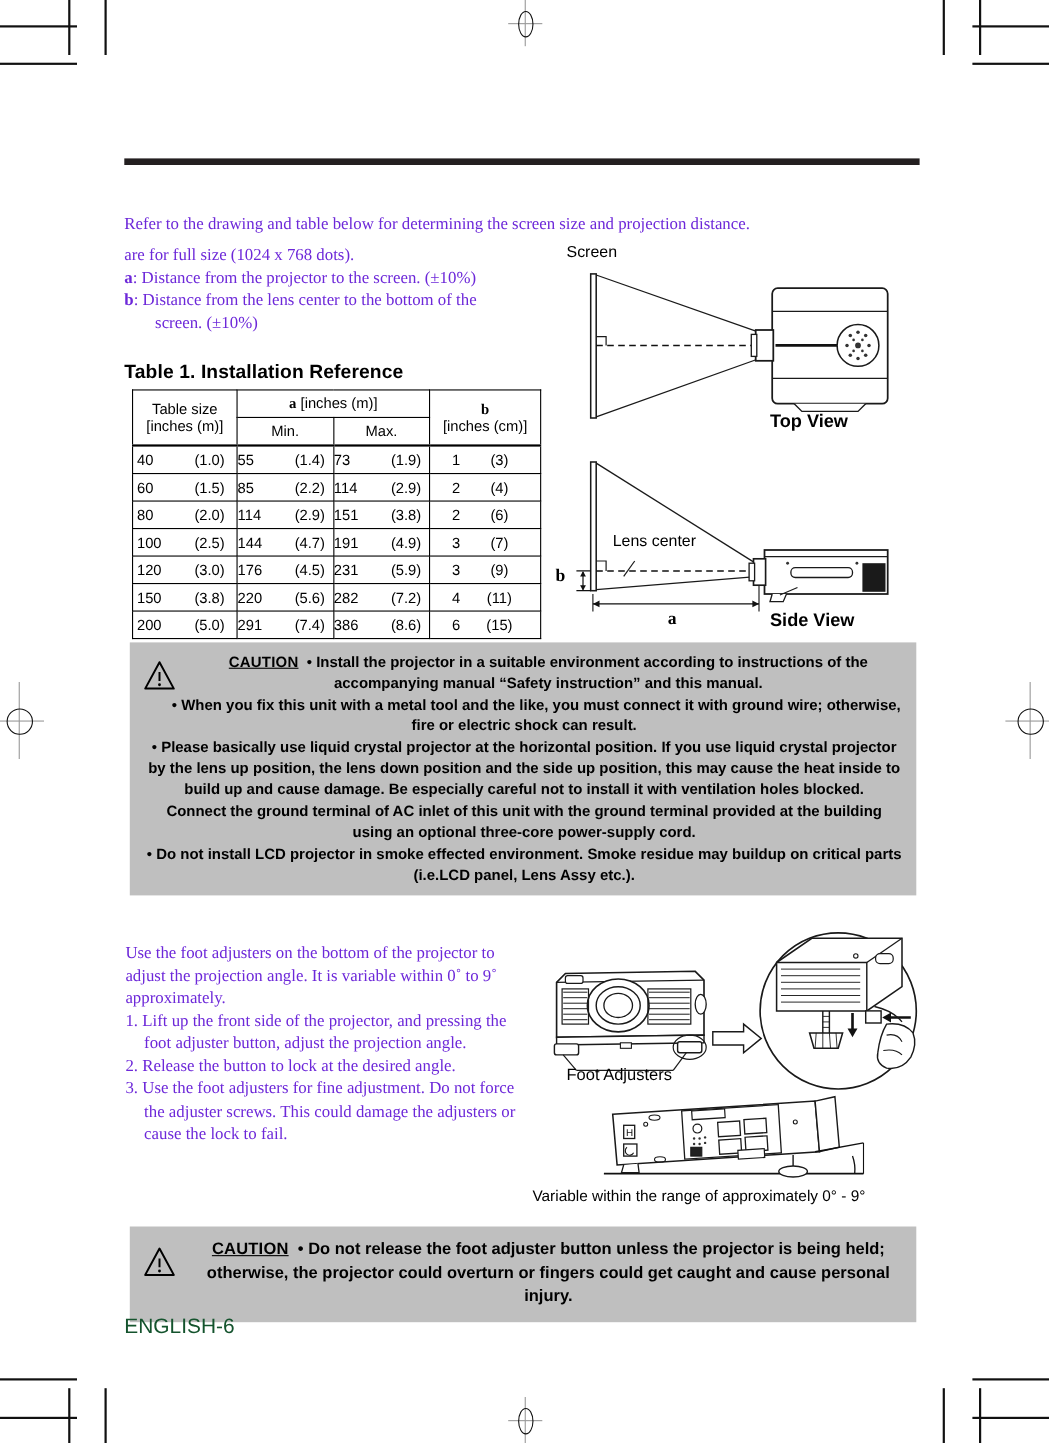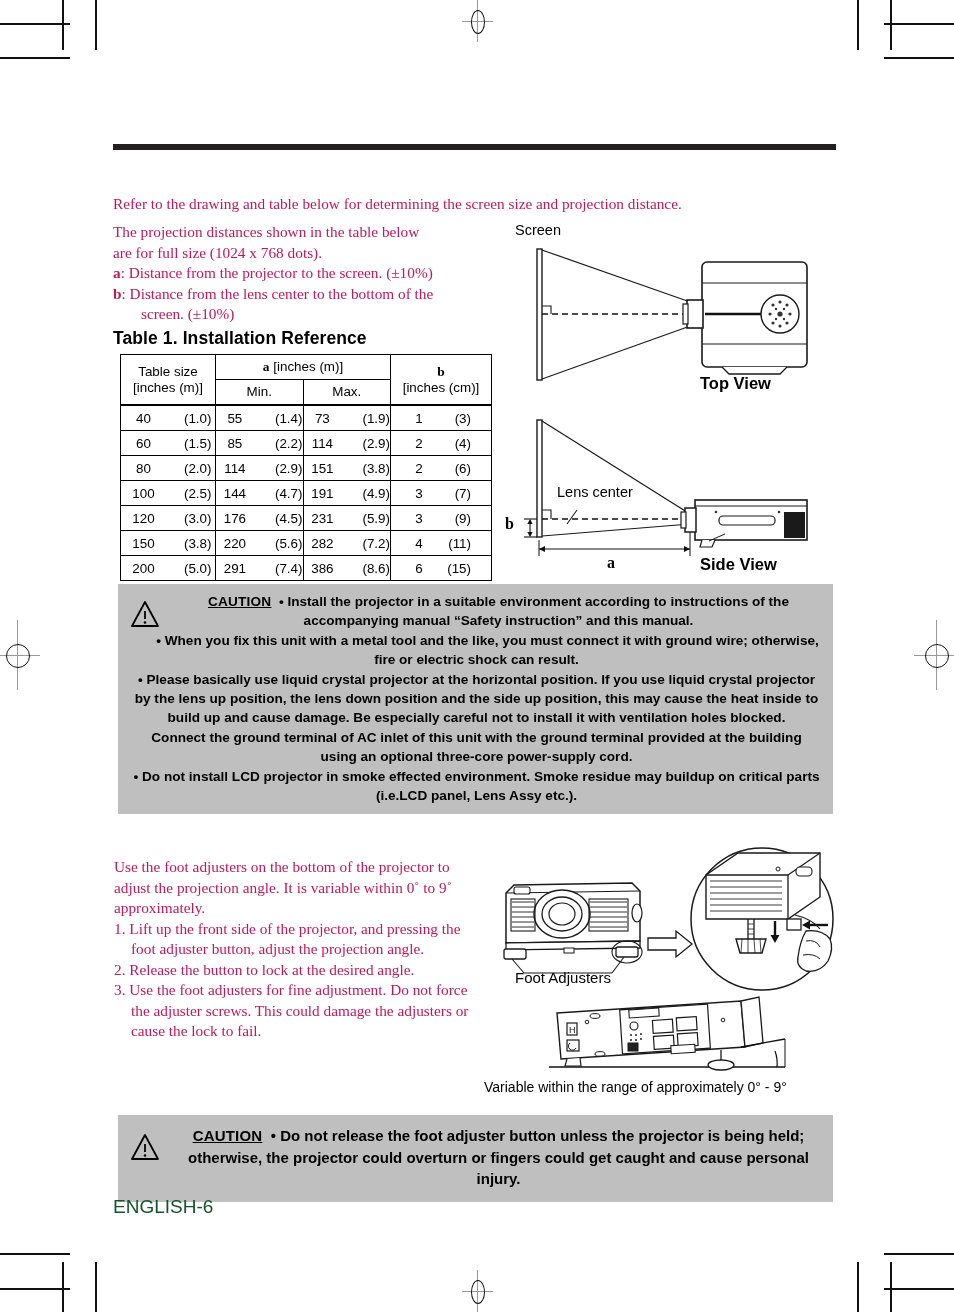--- a/index.html
+++ b/index.html
@@ -35,21 +35,21 @@
     left: 113px; top: 144px;
     width: 723px; height: 6px;
     background: #231f20;
   }
 
   
   .serif {
     font-family: "Liberation Serif", serif;
     font-size: 15.3px;
     line-height: 20.5px;
-    color: #be185d;
+    color: #6d28d9;
   }
   .intro-line {
     position: absolute;
     left: 113px; top: 194px;
     width: 730px;
   }
   .left-col {
     position: absolute;
     left: 113px; top: 222px;
     width: 392px;
@@ -99,22 +99,22 @@
   .serif-i {
     font-family: "Liberation Serif", serif;
     font-weight: bold;
     font-style: normal;
   }
   .cellpair {
     display: flex;
     justify-content: center;
     align-items: baseline;
   }
-  .cellpair .n { display: inline-block; width: 38px; text-align: center; }
-  .cellpair .p { display: inline-block; width: 42px; text-align: right; padding-left: 7px; }
+  .cellpair .n { display: inline-block; width: 38px; text-align: left; }
+  .cellpair .p { display: inline-block; width: 42px; text-align: center; padding-left: 7px; }
   .cellpair.b .n { width: 16px; }
   .cellpair.b .p { width: 34px; padding-left: 10px; }
 
   
   .diagram { position: absolute; }
   .lbl-sans {
     font-family: "Liberation Sans", sans-serif;
     font-size: 14.5px;
     color: #000;
   }
@@ -237,21 +237,20 @@
   <div class="circ" style="left:11px;top:24px;width:22px;height:22px;"></div>
 </div>
 
 <div id="page">
 
   <div class="header-rule"></div>
 
   <div class="serif intro-line">Refer to the drawing and table below for determining the screen size and projection distance.</div>
 
   <div class="serif left-col">
-    <p>The projection distances shown in the table below</p>
     <p>are for full size (1024 x 768 dots).</p>
     <p class="hang"><b>a</b><span>: Distance from the projector to the screen. (±10%)</span></p>
     <p class="hang"><b>b</b><span>: Distance from the lens center to the bottom of the</span></p>
     <p style="padding-left:28px;">screen. (±10%)</p>
   </div>
 
   <div class="table-title">Table 1. Installation Reference</div>
 
   <div class="tbl-wrap">
     <table class="ref">

